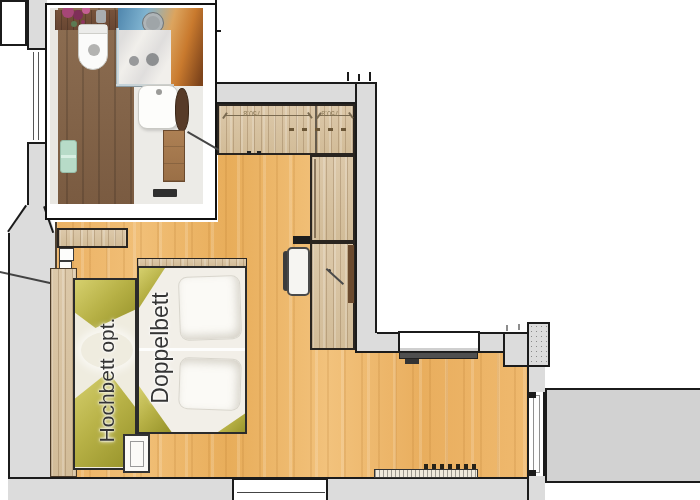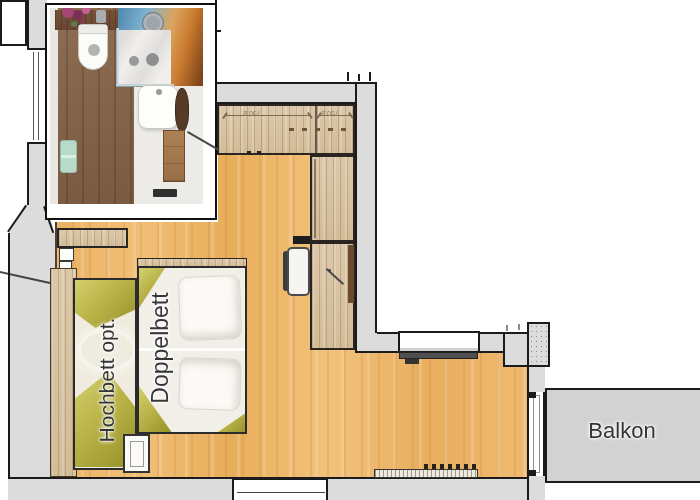--- a/index.html
+++ b/index.html
@@ -74,21 +74,20 @@
 
   <div class="ln" style="left:215px;top:0;width:2px;height:82px;"></div>
   <div class="ln" style="left:212px;top:30px;width:9px;height:2px;"></div>
   <div class="ln" style="left:347px;top:72px;width:2px;height:9px;"></div>
   <div class="ln" style="left:358px;top:74px;width:2px;height:7px;"></div>
   <div class="ln" style="left:369px;top:72px;width:2px;height:9px;"></div>
   <div class="ln" style="left:506px;top:325px;width:1.5px;height:6px;opacity:.5;"></div>
   <div class="ln" style="left:518px;top:324px;width:1.5px;height:6px;opacity:.5;"></div>
 
   <div class="a" style="left:545px;top:388px;width:158px;height:95px;background:#d2d2d2;border:2.5px solid #1b1b1b;"></div>
-  <div class="lbl" style="left:547px;top:414px;width:150px;height:34px;font-size:22px;line-height:34px;">Balkon</div>
 
   <div class="a" style="left:45px;top:3px;width:172px;height:217px;background:#fff;border:2.5px solid #111;">
     <div class="a" style="left:3px;top:3px;width:153px;height:196px;overflow:hidden;
                 background:
                  repeating-linear-gradient(90deg, rgba(0,0,0,.14) 0 2px, rgba(0,0,0,0) 2px 16px),
                  linear-gradient(180deg,#8d6e52,#7a5b41);">
       <div class="a" style="left:0;top:0;width:8px;height:196px;background:#e9e7e2;"></div>
       <div class="a" style="left:84px;top:70px;width:69px;height:126px;background:#ecebe7;"></div>
       <div class="a wood" style="left:5px;top:2px;width:63px;height:20px;background:
                   repeating-linear-gradient(90deg, rgba(0,0,0,.18) 0 1px, rgba(0,0,0,0) 1px 6px),

